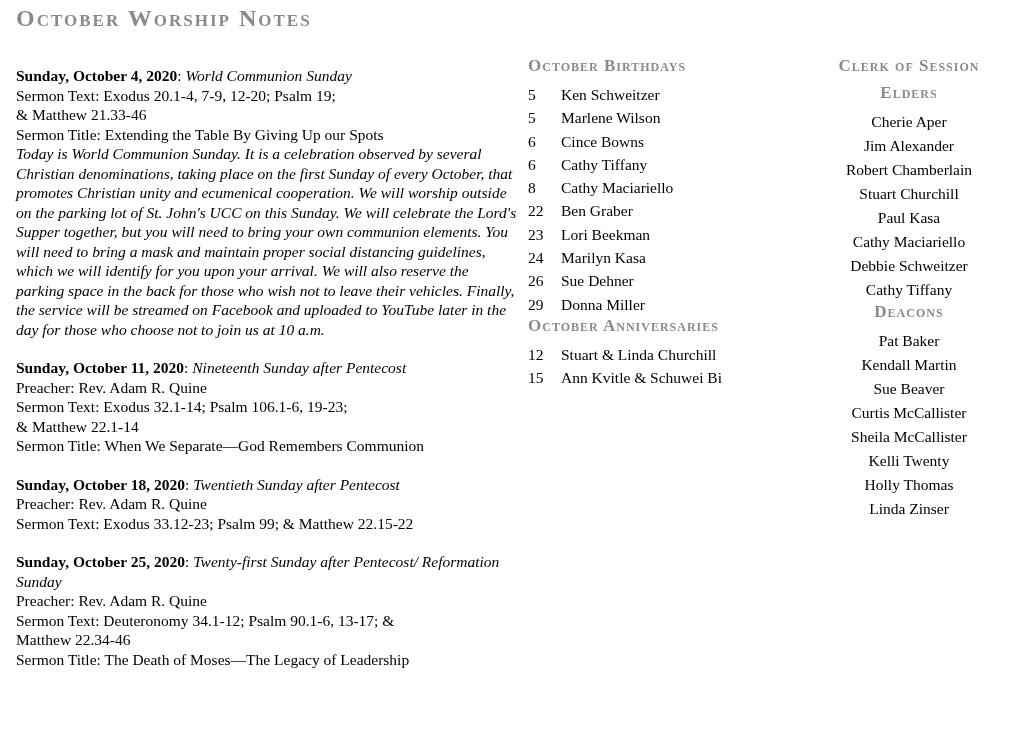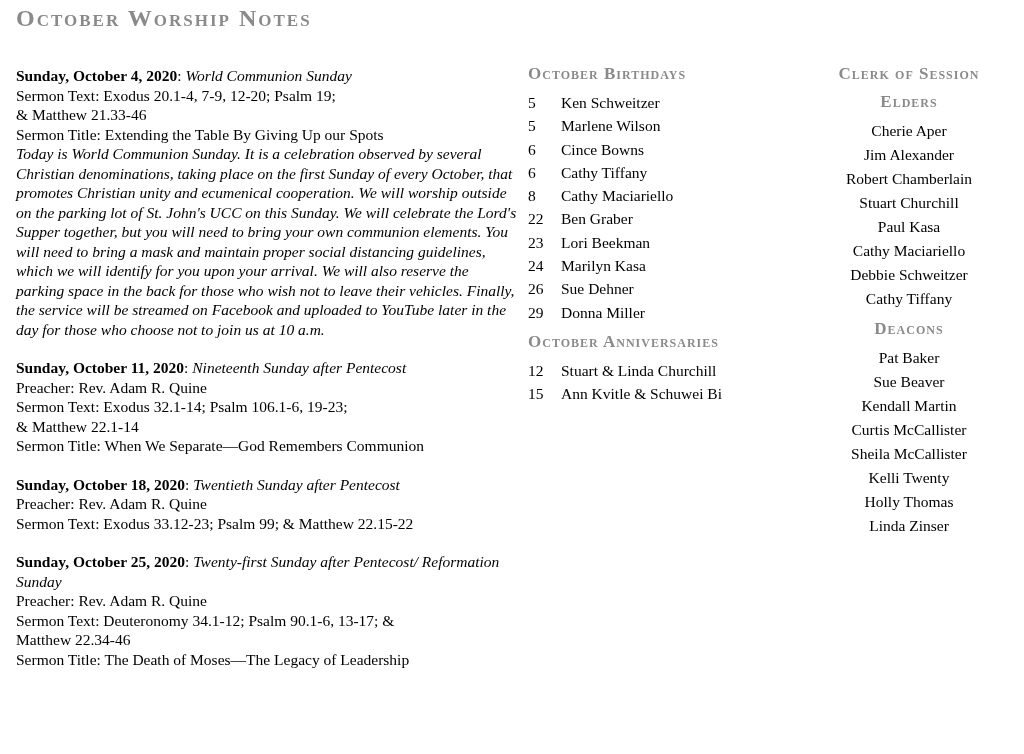--- a/index.html
+++ b/index.html
@@ -34,21 +34,20 @@
   .service-lines { white-space: pre-line; }
   .service-note { font-style: italic; }
 
   .section-heading {
     font-variant: small-caps;
     font-weight: 700;
     font-size: 17px;
     letter-spacing: 1px;
     color: #8a8a8a;
     margin-bottom: 7px;
-    margin-top: 8px;
   }
   .gap-above { }
 
   .event-row { display: flex; line-height: 23.3px; }
   .event-day { width: 33px; flex: 0 0 33px; }
   .event-name { flex: 1; }
 
   .person { line-height: 24px; }
 </style>
 </head>
@@ -185,24 +184,24 @@
         <div class="person">Debbie Schweitzer</div>
 
         <div class="person">Cathy Tiffany</div>
       </div>
 
     <h2 class="section-heading gap-above">Deacons</h2>
     <div>
 
         <div class="person">Pat Baker</div>
 
+        <div class="person">Kendall Martin</div>
+
         <div class="person">Sue Beaver</div>
 
-        <div class="person">Kendall Martin</div>
-
         <div class="person">Curtis McCallister</div>
 
         <div class="person">Sheila McCallister</div>
 
         <div class="person">Kelli Twenty</div>
 
         <div class="person">Holly Thomas</div>
 
         <div class="person">Linda Zinser</div>
       </div>

